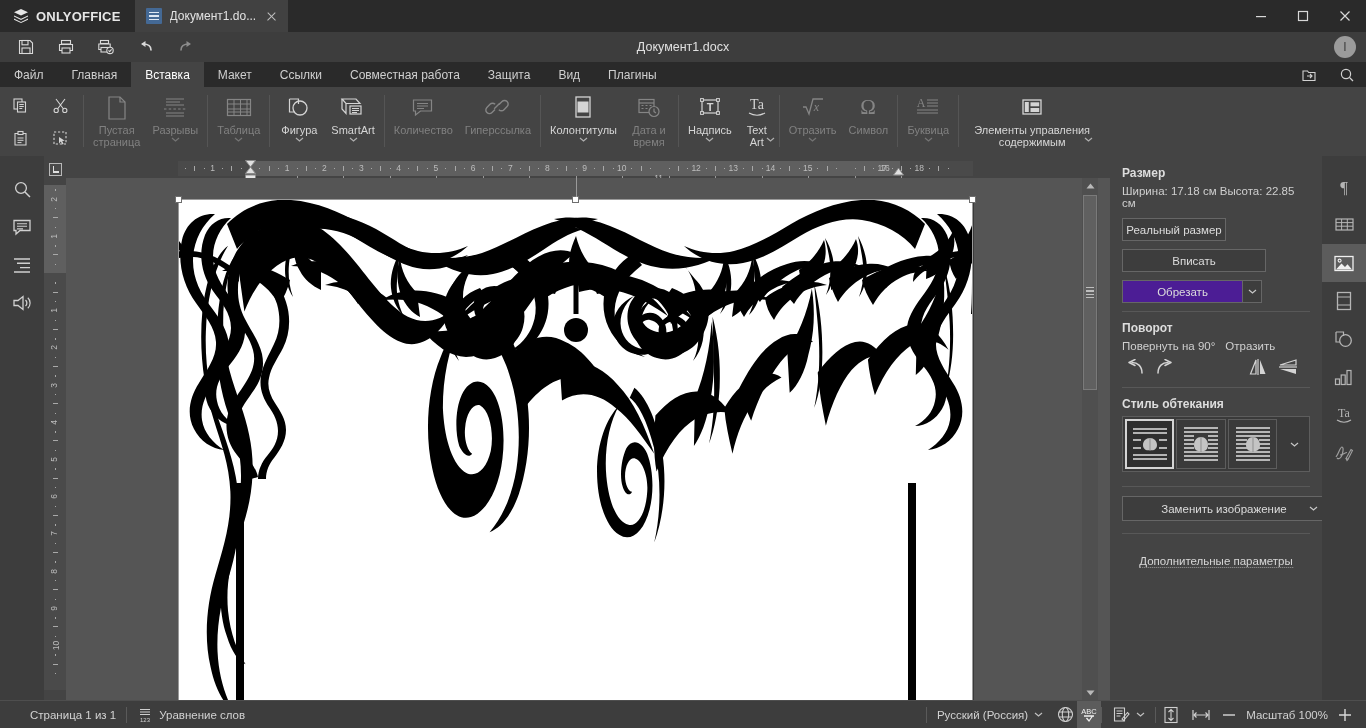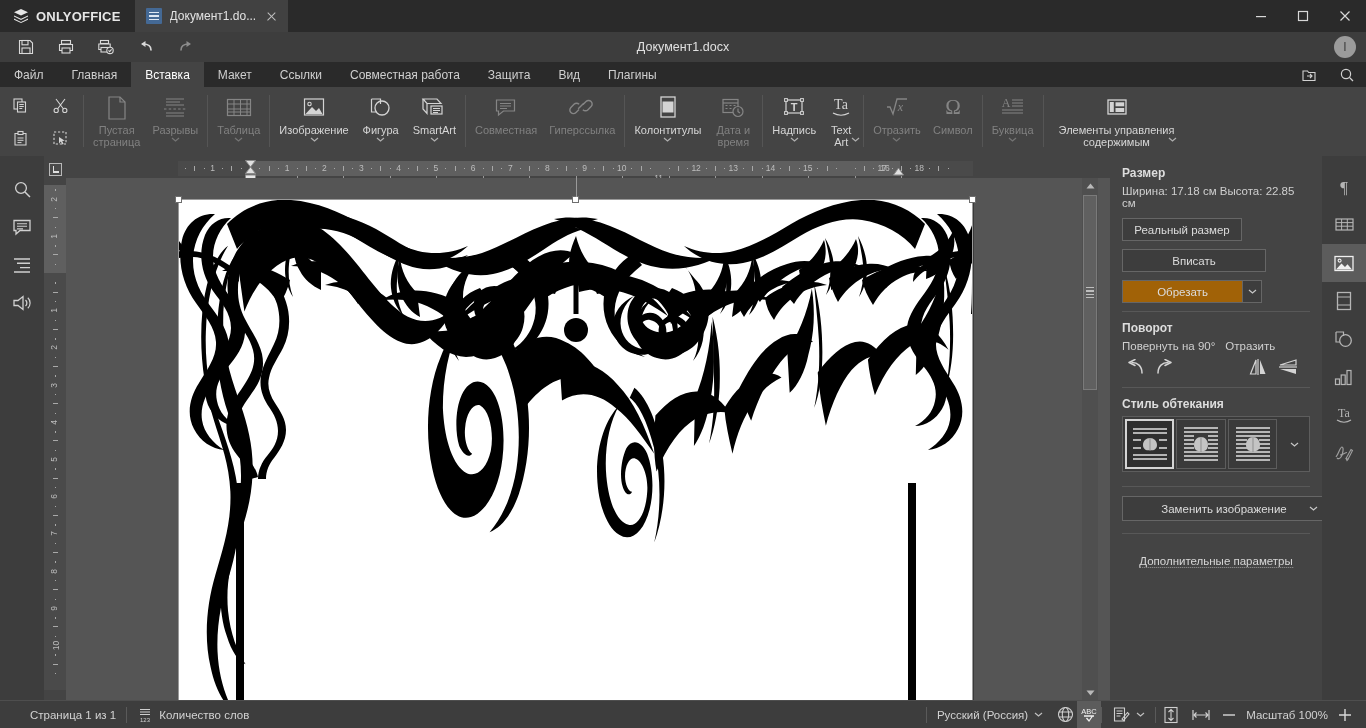--- a/index.html
+++ b/index.html
@@ -212,21 +212,21 @@
   }
   .rp-row { color: #cfcfcf; font-size: 11.5px; margin-bottom: 9px; }
   .rp-btn {
     width: 144px; height: 23px; background: #3d3d3d; border: 1px solid #666666;
     color: #dcdcdc; font-size: 11.5px; display: flex; align-items: center;
     justify-content: center; cursor: pointer; margin-bottom: 8px;
     font-family: "Liberation Sans", sans-serif;
   }
   .split-btn { display: flex; margin-bottom: 8px; }
   .split-main {
-    width: 120px; height: 23px; background: #a16207; border: 1px solid #666666;
+    width: 120px; height: 23px; background: #4c1d95; border: 1px solid #666666;
     border-right: none; color: #dcdcdc; font-size: 11.5px;
     display: flex; align-items: center; justify-content: center; cursor: pointer;
   }
   .split-arrow {
     width: 20px; height: 23px; background: #3d3d3d; border: 1px solid #666666;
     display: flex; align-items: center; justify-content: center; cursor: pointer;
   }
   .rp-sep { height: 1px; background: #585858; margin: 8px 0 9px 0; }
   .rot-labels { display: flex; gap: 10px; color: #cfcfcf; font-size: 11.5px; margin-bottom: 3px; }
   .rot-icons { display: flex; align-items: center; gap: 3px; }
@@ -467,33 +467,20 @@
           <path d="M2.5 8 h23 M2.5 13 h23 M2.5 16 h23 M9 3.5 v16 M15.5 3.5 v16 M22 3.5 v16" stroke="#d4d4d4" stroke-width="1"></path>
         </svg>
       </span>
       <span class="lbl">Таблица</span>
       <svg class="caret" width="9" height="5" viewBox="0 0 9 5">
           <path d="M1 1 L4.5 4 L8 1" fill="none" stroke="#b0b0b0" stroke-width="1.2"></path>
         </svg>
     </div>
     <div class="rdiv"></div>
 
-    <div class="ritem">
-      <span class="ico">
-        <svg width="26" height="24" viewBox="0 0 26 24">
-          <rect x="3.5" y="3" width="19" height="16" fill="none" stroke="#d4d4d4" stroke-width="1.2"></rect>
-          <circle cx="8.5" cy="8" r="1.7" fill="none" stroke="#d4d4d4" stroke-width="1.1"></circle>
-          <path d="M4.5 18 L11 11 L15 15 L18 12 L21.5 18 Z" fill="#d4d4d4"></path>
-        </svg>
-      </span>
-      <span class="lbl">Изображение</span>
-      <svg class="caret" width="9" height="5" viewBox="0 0 9 5">
-          <path d="M1 1 L4.5 4 L8 1" fill="none" stroke="#b0b0b0" stroke-width="1.2"></path>
-        </svg>
-    </div>
 
 
     <div class="ritem">
       <span class="ico">
         <svg width="26" height="24" viewBox="0 0 26 24">
           <path d="M3.5 3 h9 v5" fill="none" stroke="#d4d4d4" stroke-width="1.2"></path>
           <path d="M3.5 3 v13 h5" fill="none" stroke="#d4d4d4" stroke-width="1.2"></path>
           <circle cx="14" cy="12" r="7" fill="none" stroke="#d4d4d4" stroke-width="1.3"></circle>
         </svg>
       </span>
@@ -519,21 +506,21 @@
     </div>
     <div class="rdiv"></div>
 
     <div class="ritem disabled">
       <span class="ico">
         <svg width="26" height="24" viewBox="0 0 26 24">
           <path d="M3.5 4 h18 v11 h-11 l-5 4 v-4 h-2 Z" fill="none" stroke="#d4d4d4" stroke-width="1.2"></path>
           <path d="M7 7.5 h11 M7 10 h11 M7 12.5 h7" stroke="#d4d4d4" stroke-width="1"></path>
         </svg>
       </span>
-      <span class="lbl">Совместная</span>
+      <span class="lbl">Количество</span>
     </div>
 
     <div class="ritem disabled">
       <span class="ico">
         <svg width="26" height="24" viewBox="0 0 26 24">
           <path d="M10 13.5 L7 16.5 a3.6 3.6 0 0 1 -5.1 -5.1 L5 8.3 a3.6 3.6 0 0 1 5.1 0" fill="none" stroke="#d4d4d4" stroke-width="1.4"></path>
           <path d="M14 8.5 L17 5.5 a3.6 3.6 0 0 1 5.1 5.1 L19 13.7 a3.6 3.6 0 0 1 -5.1 0" fill="none" stroke="#d4d4d4" stroke-width="1.4"></path>
           <path d="M9.2 12.8 L14.8 7.2" stroke="#d4d4d4" stroke-width="1.4"></path>
         </svg>
       </span>
@@ -1097,21 +1084,21 @@
     <div class="vs-arrow" style="bottom:0;">
       <svg width="9" height="6" viewBox="0 0 9 6">
           <path d="M0.5 0.5 L4.5 5.5 L8.5 0.5 Z" fill="#b9b9b9"></path>
         </svg>
     </div>
   </div>
 
   <div class="rightpanel">
     <div class="rp-title">Размер</div>
     <div class="rp-row">Ширина: 17.18 см  Высота: 22.85 см</div>
-    <div class="rp-btn" style="width:120px;">Реальный размер</div>
+    <div class="rp-btn" style="width:104px;">Реальный размер</div>
     <div class="rp-btn">Вписать</div>
     <div class="split-btn">
       <div class="split-main">Обрезать</div>
       <div class="split-arrow">
         <svg width="9" height="5" viewBox="0 0 9 5">
             <path d="M1 1 L4.5 4 L8 1" fill="none" stroke="#c8c8c8" stroke-width="1.2"></path>
           </svg>
       </div>
     </div>
 
@@ -1259,21 +1246,21 @@
     <div style="width:20px;"></div>
     <div class="sb-item static">
       <span>Страница 1 из 1</span>
     </div>
     <div class="sb-div"></div>
     <div class="sb-item">
       <svg width="16" height="16" viewBox="0 0 16 16">
         <path d="M3 2.5 h10 M3 5 h10 M3 7.5 h10" stroke="#cfcfcf" stroke-width="1.1"></path>
         <text x="8" y="14.5" font-family="Liberation Sans, sans-serif" font-size="6" fill="#cfcfcf" text-anchor="middle">123</text>
       </svg>
-      <span>Количество слов</span>
+      <span>Уравнение слов</span>
     </div>
     <div class="sb-spacer"></div>
     <div class="sb-div"></div>
     <div class="sb-item">
       <span>Русский (Россия)</span>
       <svg width="9" height="5" viewBox="0 0 9 5">
           <path d="M1 1 L4.5 4 L8 1" fill="none" stroke="#c0c0c0" stroke-width="1.2"></path>
         </svg>
     </div>
     <div class="sb-ico">

